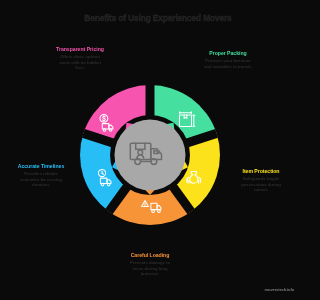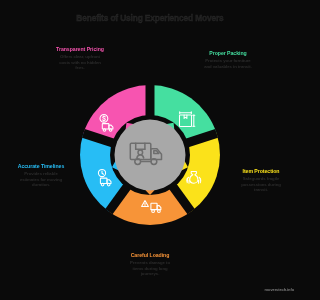--- a/index.html
+++ b/index.html
@@ -5,21 +5,21 @@
   html,body{margin:0;padding:0;}
   body{
     width:300px;height:300px;overflow:hidden;
     background:#0a0a0a;
     font-family:"Liberation Sans", sans-serif;
     position:relative;
   }
   #stage{position:absolute;inset:0;width:300px;height:300px;}
 
   .title{
-    position:absolute;top:13px;left:0;width:300px;
+    position:absolute;top:13px;left:8px;width:300px;
     text-align:center;
     font-size:8.4px;font-weight:bold;letter-spacing:-0.15px;
     color:#1f1f1f;
     -webkit-text-stroke:0.35px #2a2a2a;
     line-height:11px;
   }
 
   .wheel{position:absolute;left:75px;top:80px;width:150px;height:150px;}
   .wheel svg{display:block;}
 

